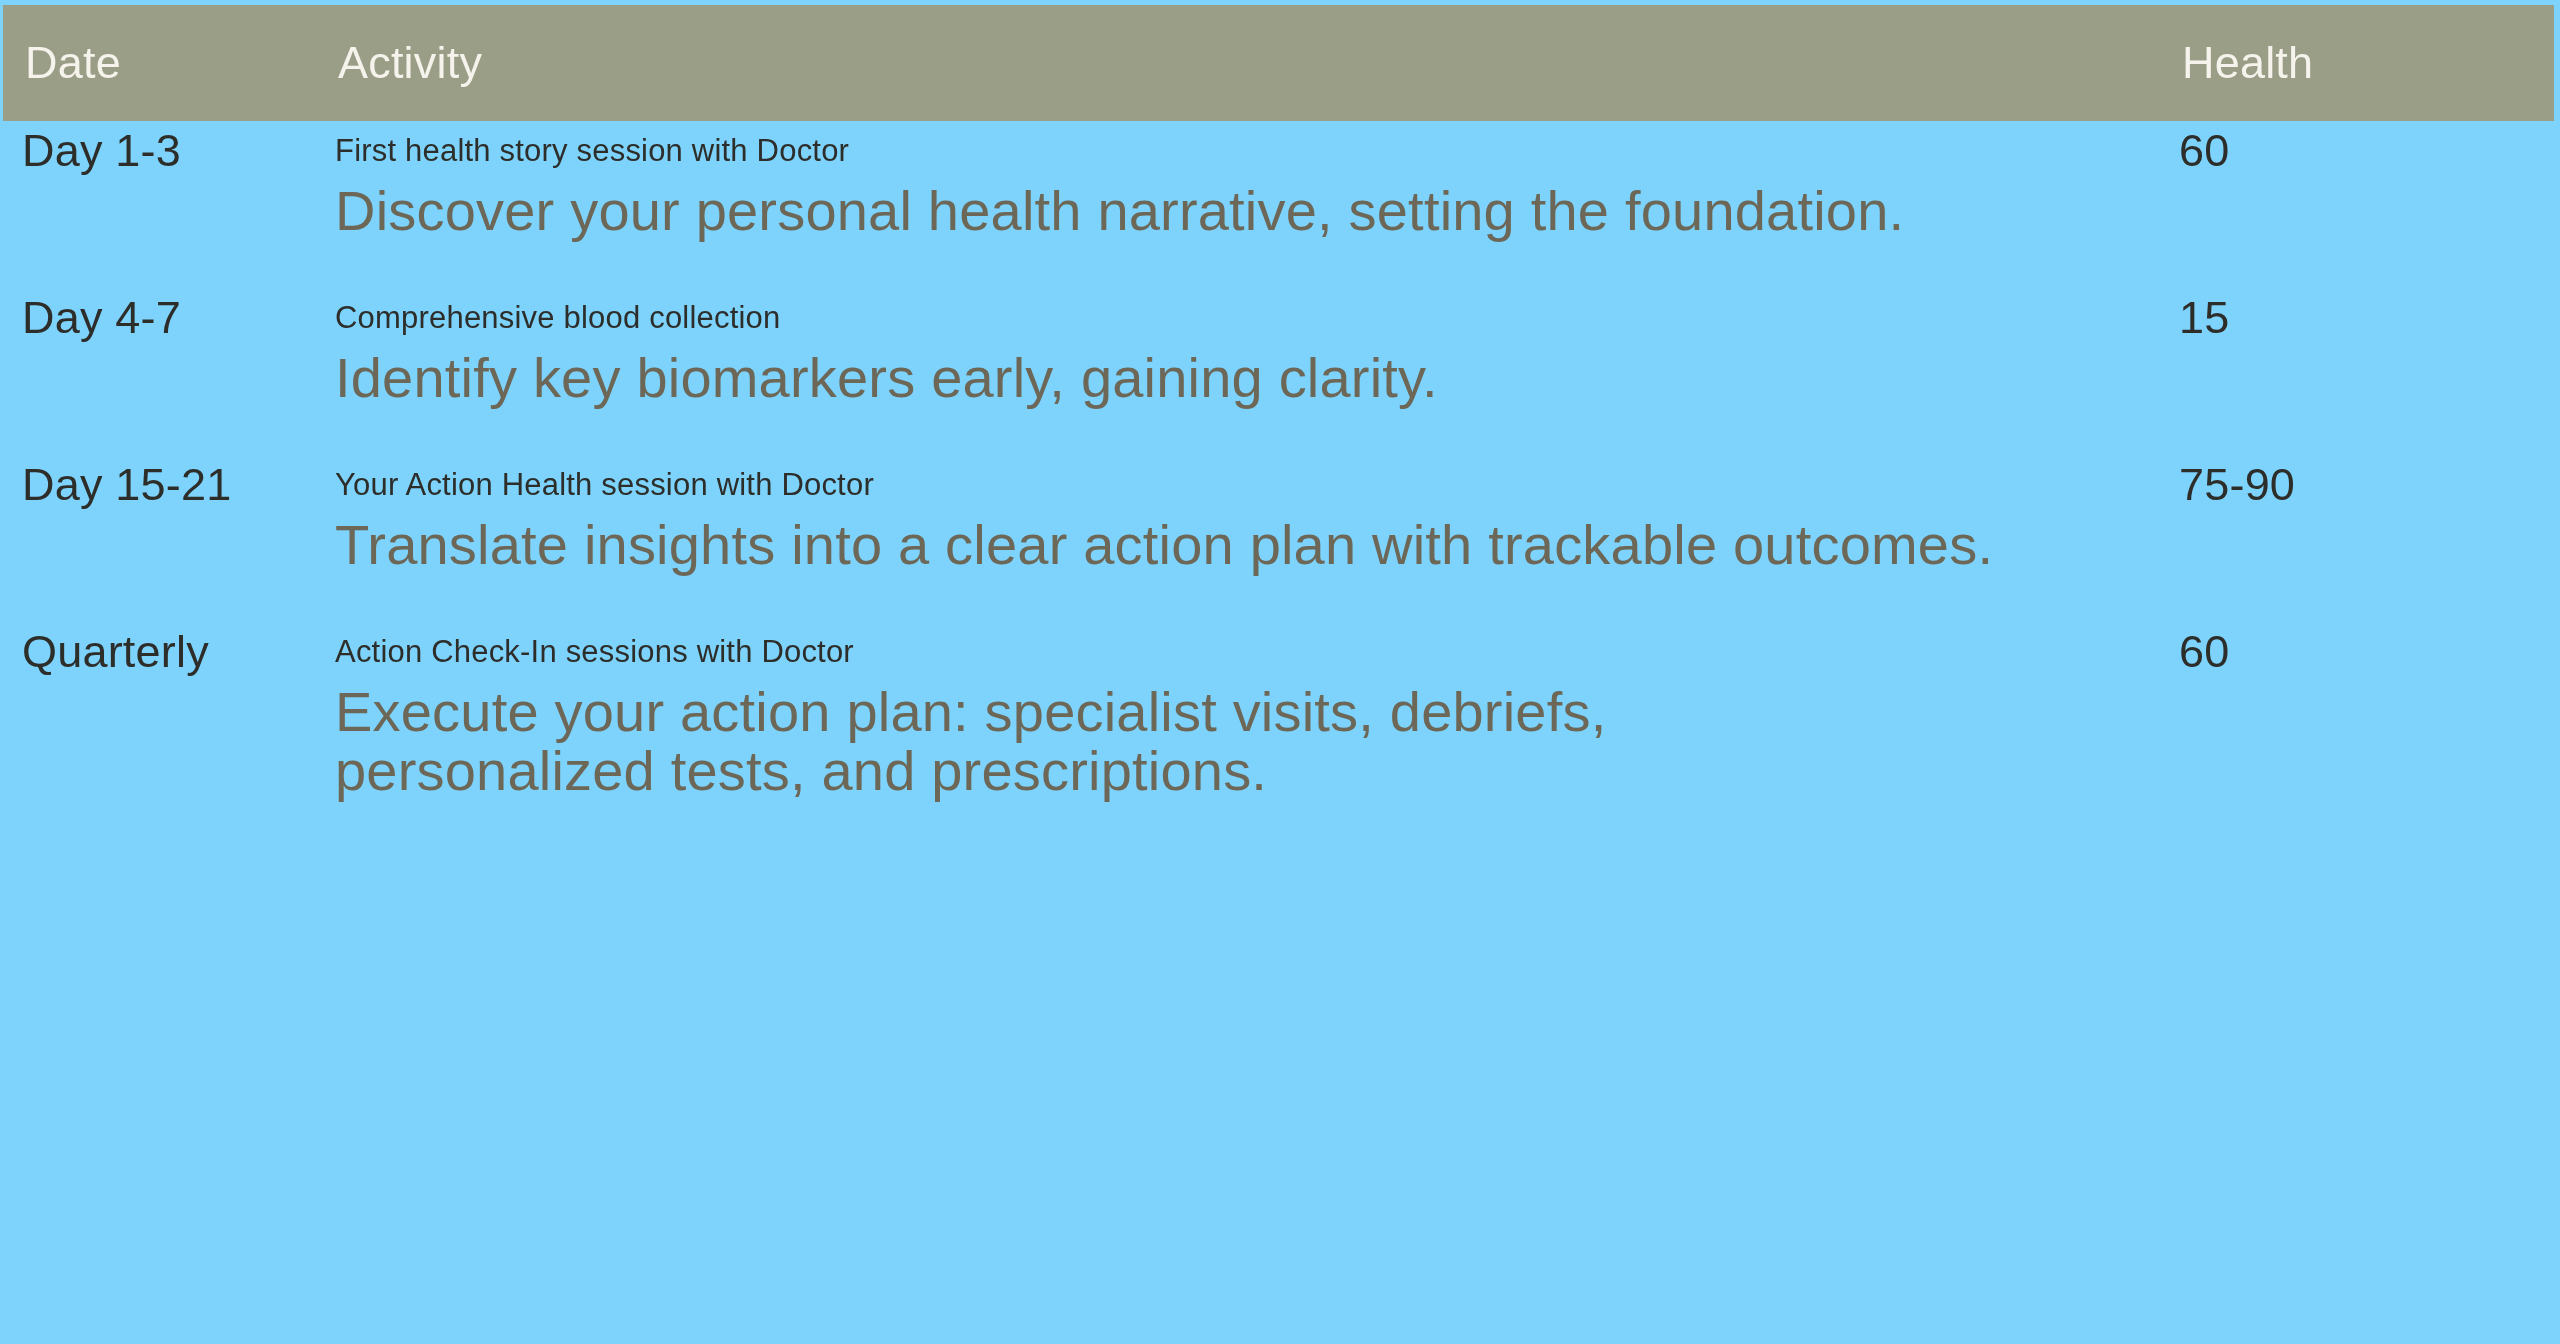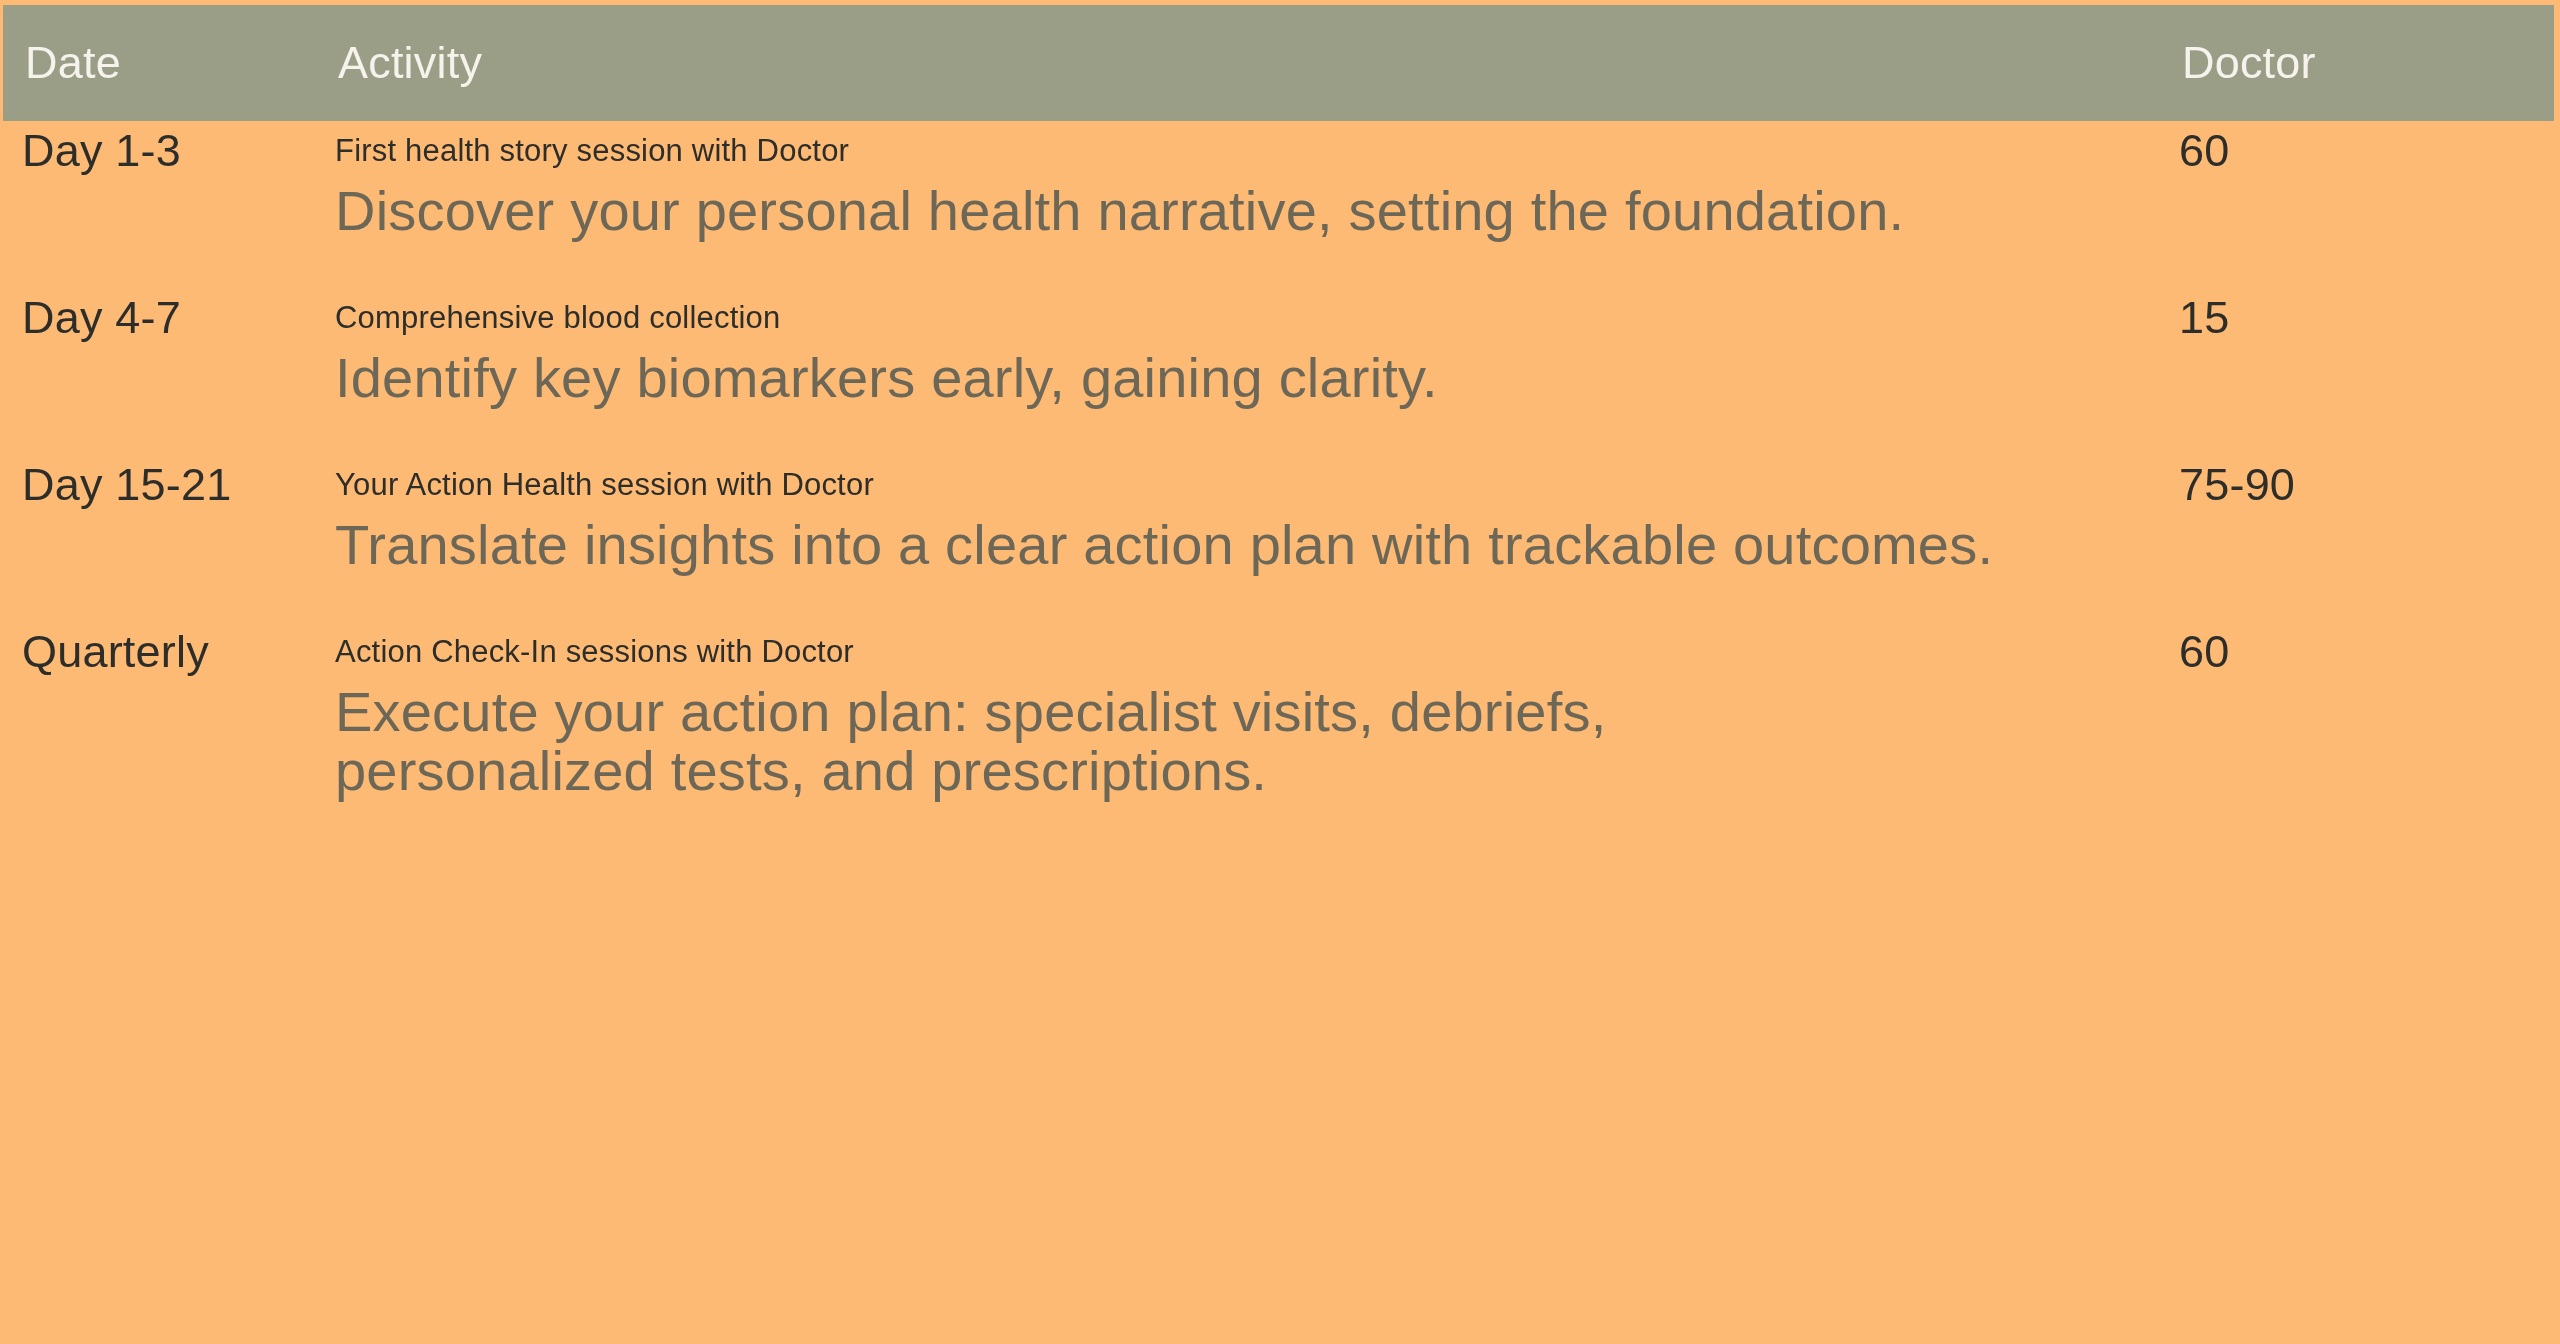--- a/index.html
+++ b/index.html
@@ -13,21 +13,21 @@
     height: 1344px;
     overflow: hidden;
     font-family: "Liberation Sans", "DejaVu Sans", sans-serif;
     -webkit-font-smoothing: antialiased;
   }
 
   .screen {
     position: relative;
     width: 2560px;
     height: 1344px;
-    background: #fdba74;
+    background: #7dd3fc;
   }
 
   
   .table-header {
     position: absolute;
     left: 3px;
     top: 5px;
     width: 2551px;
     height: 116px;
     background: #9b9e87;
@@ -104,21 +104,21 @@
   }
 </style>
 </head>
 <body>
 
 <div class="screen">
 
   <div class="table-header">
     <div class="hcell col-date">Date</div>
     <div class="hcell col-activity">Activity</div>
-    <div class="hcell col-minutes">Doctor</div>
+    <div class="hcell col-minutes">Health</div>
   </div>
 
   <div class="table-body">
 
     <div class="row">
       <div class="cell cell-date">Day 1-3</div>
       <div class="cell cell-activity">
         <div class="activity-title">First health story session with Doctor</div>
         <div class="activity-desc">Discover your personal health narrative, setting the foundation.</div>
       </div>

